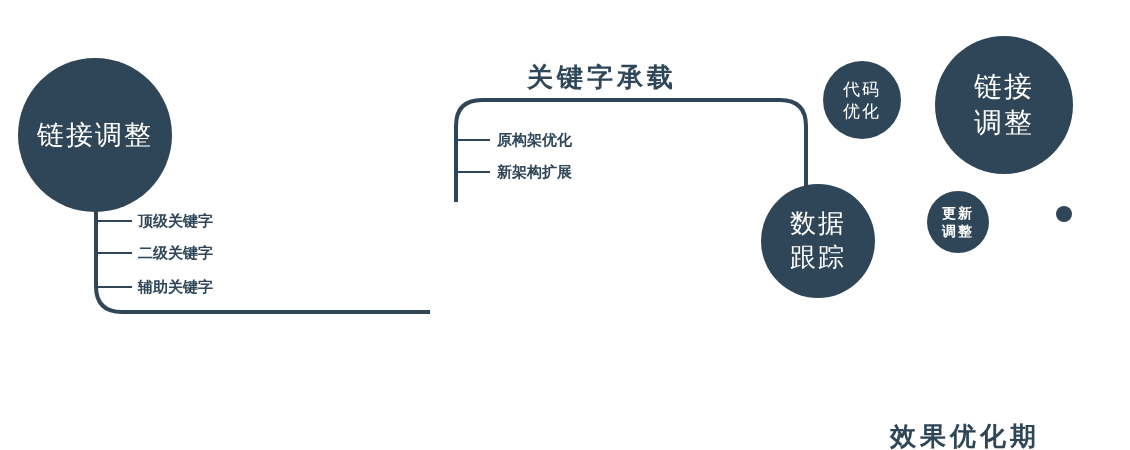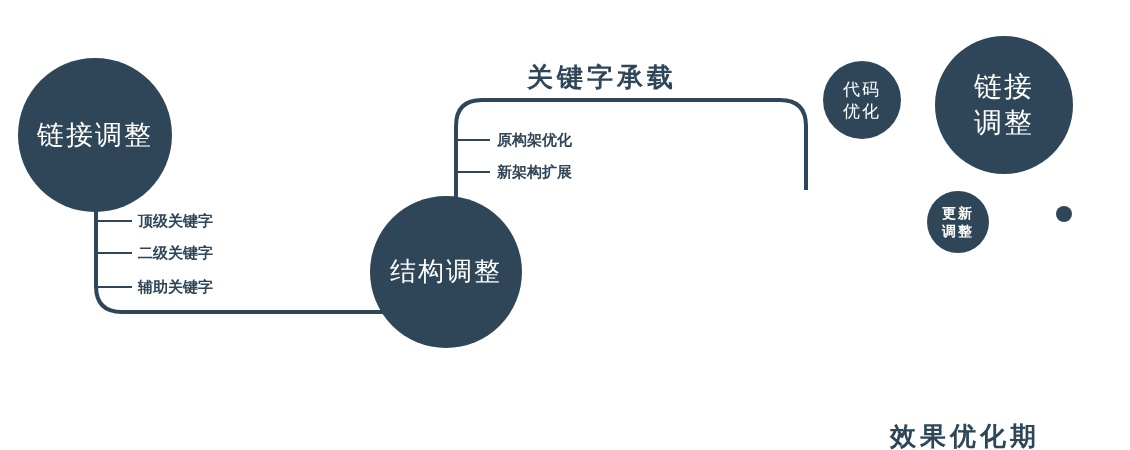--- a/index.html
+++ b/index.html
@@ -101,24 +101,24 @@
     <path class="tick" d="M 96 287 L 132 287"></path>
     <path class="connector" d="M 456 202 L 456 126 Q 456 100 482 100 L 780 100 Q 806 100 806 126 L 806 190"></path>
     <path class="tick" d="M 456 140 L 490 140"></path>
     <path class="tick" d="M 456 172 L 490 172"></path>
   </svg>
 
   <div class="node n-traffic">
     <span class="node-label">链接调整</span>
   </div>
 
-  <div class="node n-structure">
-    <span class="node-label">结构调整</span>
+
+  <div class="node n-data two-line">
+    <span class="node-label">数据跟踪</span>
   </div>
-
 
   <div class="node n-code two-line">
     <span class="node-label">代码优化</span>
   </div>
 
   <div class="node n-update two-line">
     <span class="node-label">更新调整</span>
   </div>
 
   <div class="node n-link two-line">

